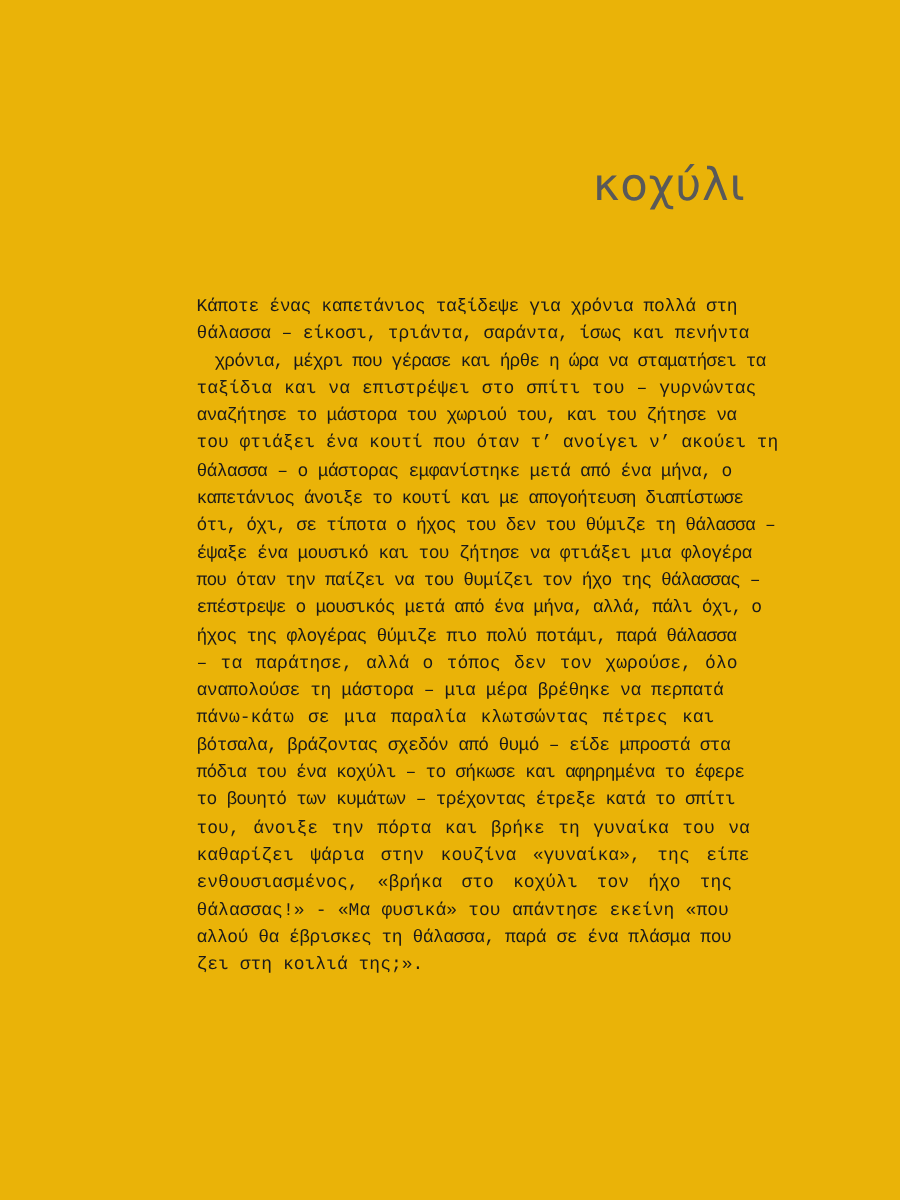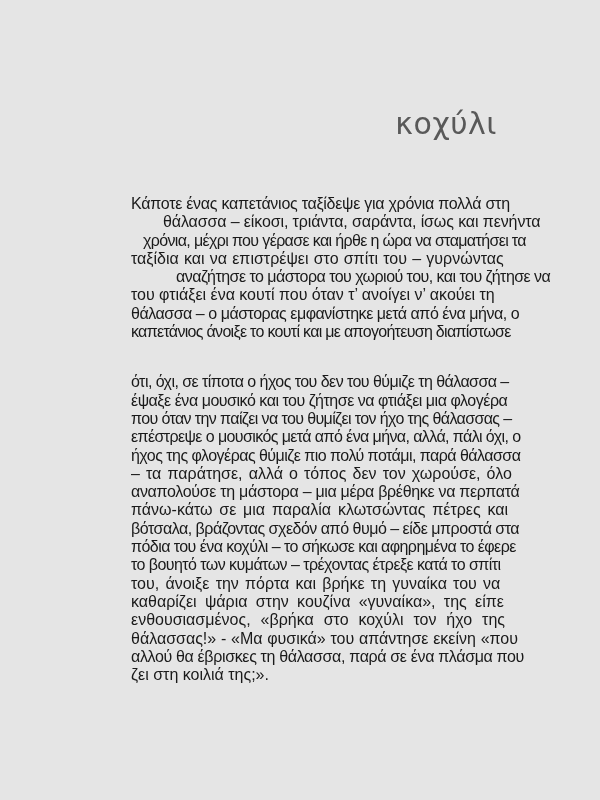--- a/index.html
+++ b/index.html
@@ -10,41 +10,41 @@
     body {
       width: 600px;
       height: 800px;
       position: relative;
       overflow: hidden;
     }
     .page {
       position: absolute;
       left: 0; top: 0;
       width: 600px; height: 800px;
-      background: #e5e5e5;
+      background: #eab308;
     }
     .title {
       position: absolute;
       top: 104px;
       right: 103px;
       font-family: "DejaVu Sans", sans-serif;
       font-size: 30px;
       color: #595959;
       letter-spacing: 0.5px;
       margin: 0;
       font-weight: normal;
       line-height: 40px;
     }
     .body-text {
       position: absolute;
       left: 131px;
       top: 195px;
       width: 338px;
-      font-family: Liberation Sans, sans-serif;
-      font-size: 16px;
+      font-family: Liberation Mono, monospace;
+      font-size: 12px;
       color: #1a1a1a;
       margin: 0;
     }
     .line {
       display: block;
       height: 18.3px;
       line-height: 18.3px;
       white-space: nowrap;
       text-align: justify;
       text-align-last: justify;
@@ -55,28 +55,28 @@
     }
   </style>
 </head>
 <body>
 
 <div class="page">
   <h1 class="title">κοχύλι</h1>
 
   <div class="body-text">
     <span class="line" style="white-space: nowrap; display: block; width: 338px; letter-spacing: -0.269231px; text-align-last: left; text-align: left;">Κάποτε ένας καπετάνιος ταξίδεψε για χρόνια πολλά στη</span>
-    <span class="line" style="white-space: nowrap; display: block; width: 338px; letter-spacing: -0.115385px; text-align-last: left; text-align: left; margin-left: 32px;">θάλασσα – είκοσι, τριάντα, σαράντα, ίσως και πενήντα</span>
+    <span class="line" style="white-space: nowrap; display: block; width: 338px; letter-spacing: -0.115385px; text-align-last: left; text-align: left;">θάλασσα – είκοσι, τριάντα, σαράντα, ίσως και πενήντα</span>
     <span class="line" style="white-space: nowrap; display: block; width: 338px; letter-spacing: -0.642857px; text-align-last: left; text-align: left; margin-left: 12px;">χρόνια, μέχρι που γέρασε και ήρθε η ώρα να σταματήσει τα</span>
     <span class="line" style="white-space: nowrap; display: block; width: 338px; word-spacing: 0.75px; text-align-last: left; text-align: left;">ταξίδια και να επιστρέψει στο σπίτι του – γυρνώντας</span>
-    <span class="line" style="white-space: nowrap; display: block; width: 338px; letter-spacing: -0.537037px; text-align-last: left; text-align: right; margin-left: 45px;">αναζήτησε το μάστορα του χωριού του, και του ζήτησε να</span>
+    <span class="line" style="white-space: nowrap; display: block; width: 338px; letter-spacing: -0.537037px; text-align-last: left; text-align: right;">αναζήτησε το μάστορα του χωριού του, και του ζήτησε να</span>
     <span class="line" style="white-space: nowrap; display: block; width: 338px; letter-spacing: -0.0185185px; text-align-last: left; text-align: left;">του φτιάξει ένα κουτί που όταν τ’ ανοίγει ν’ ακούει τη</span>
     <span class="line" style="white-space: nowrap; display: block; width: 338px; letter-spacing: -0.471698px; text-align-last: left; text-align: left;">θάλασσα – ο μάστορας εμφανίστηκε μετά από ένα μήνα, ο</span>
     <span class="line" style="white-space: nowrap; display: block; width: 338px; letter-spacing: -0.696429px; text-align-last: left; text-align: left;">καπετάνιος άνοιξε το κουτί και με απογοήτευση διαπίστωσε</span>
-    <span class="line" style="white-space: nowrap; display: block; width: 338px; letter-spacing: -0.551724px; text-align-last: left; text-align: left; margin-top: 32px;">ότι, όχι, σε τίποτα ο ήχος του δεν του θύμιζε τη θάλασσα –</span>
+    <span class="line" style="white-space: nowrap; display: block; width: 338px; letter-spacing: -0.551724px; text-align-last: left; text-align: left;">ότι, όχι, σε τίποτα ο ήχος του δεν του θύμιζε τη θάλασσα –</span>
     <span class="line" style="white-space: nowrap; display: block; width: 338px; letter-spacing: -0.472727px; text-align-last: left; text-align: left;">έψαξε ένα μουσικό και του ζήτησε να φτιάξει μια φλογέρα</span>
     <span class="line" style="white-space: nowrap; display: block; width: 338px; letter-spacing: -0.614035px; text-align-last: left; text-align: right;">που όταν την παίζει να του θυμίζει τον ήχο της θάλασσας –</span>
     <span class="line" style="white-space: nowrap; display: block; width: 338px; letter-spacing: -0.596491px; text-align-last: left; text-align: left;">επέστρεψε ο μουσικός μετά από ένα μήνα, αλλά, πάλι όχι, ο</span>
     <span class="line" style="white-space: nowrap; display: block; width: 338px; letter-spacing: -0.537037px; text-align-last: left; text-align: left;">ήχος της φλογέρας θύμιζε πιο πολύ ποτάμι, παρά θάλασσα</span>
     <span class="line" style="white-space: nowrap; display: block; width: 338px; word-spacing: 1.66667px; text-align-last: left; text-align: left;">– τα παράτησε, αλλά ο τόπος δεν τον χωρούσε, όλο</span>
     <span class="line" style="white-space: nowrap; display: block; width: 338px; letter-spacing: -0.313725px; text-align-last: left; text-align: left;">αναπολούσε τη μάστορα – μια μέρα βρέθηκε να περπατά</span>
     <span class="line" style="white-space: nowrap; display: block; width: 338px; word-spacing: 2.33333px; text-align-last: left; text-align: left;">πάνω-κάτω σε μια παραλία κλωτσώντας πέτρες και</span>
     <span class="line" style="white-space: nowrap; display: block; width: 338px; letter-spacing: -0.490566px; text-align-last: left; text-align: left;">βότσαλα, βράζοντας σχεδόν από θυμό – είδε μπροστά στα</span>
     <span class="line" style="white-space: nowrap; display: block; width: 338px; letter-spacing: -0.563636px; text-align-last: left; text-align: left;">πόδια του ένα κοχύλι – το σήκωσε και αφηρημένα το έφερε</span>
     <span class="line" style="white-space: nowrap; display: block; width: 338px; letter-spacing: -0.555556px; text-align-last: left; text-align: left;">το βουητό των κυμάτων – τρέχοντας έτρεξε κατά το σπίτι</span>

